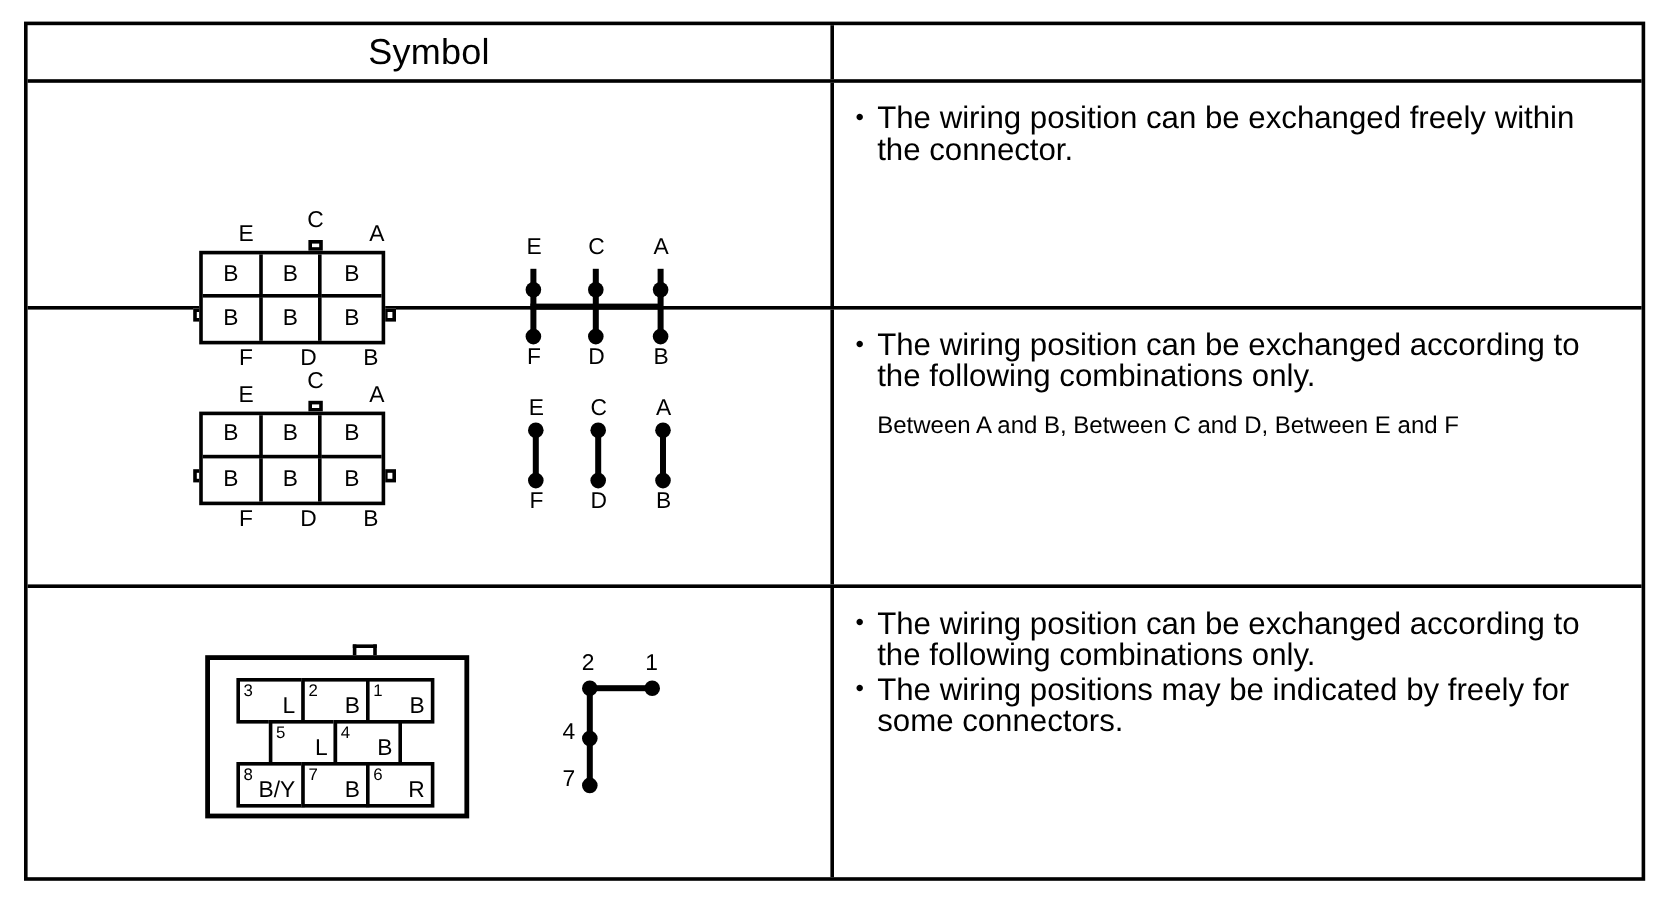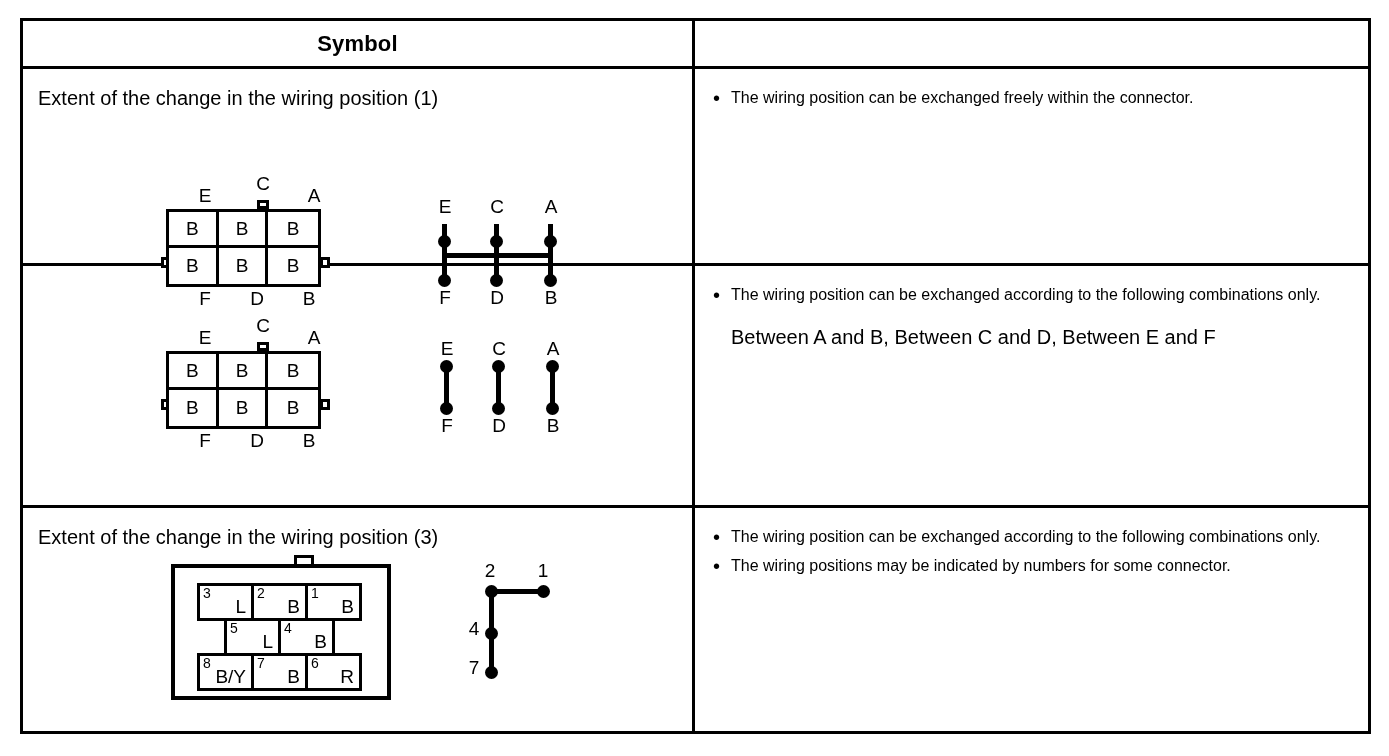--- a/index.html
+++ b/index.html
@@ -52,22 +52,22 @@
   .col-meaning {
     flex: 1 1 auto;
     box-sizing: border-box;
     position: relative;
   }
 
   .hdr-cell {
     display: flex;
     align-items: center;
     justify-content: center;
-    font-size: 22px;
-    font-weight: bold;
+    font-size: 30px;
+    font-weight: normal;
     letter-spacing: 0.2px;
   }
 
   .sym-title {
     position: absolute;
     left: 15px;
     top: 18px;
     font-size: 20px;
     white-space: nowrap;
   }
@@ -82,21 +82,21 @@
     margin-bottom: 3px;
   }
   .bullet-dot {
     flex: 0 0 auto;
     width: 18px;
     font-size: 20px;
     line-height: 26px;
     text-align: left;
   }
   .bullet-text {
-    font-size: 16px;
+    font-size: 26px;
     line-height: 26px;
     max-width: 600px;
   }
   .plain-line {
     font-size: 20px;
     line-height: 26px;
     margin: 16px 0 5px 18px;
     max-width: 620px;
   }
 
@@ -215,21 +215,20 @@
 <body>
 
 <div id="table">
 
   <div class="hdr-row">
     <div class="col-symbol hdr-cell">Symbol</div>
   </div>
 
   <div class="body-row">
     <div class="col-symbol">
-      <div class="sym-title">Extent of the change in the wiring position (1)</div>
 
       <div class="conn" style="left:0;top:0;width:340px;height:240px;">
         <div class="tab-top" style="left:234px;top:131px;"></div>
         <div class="tab-side" style="left:138px;top:188px;"></div>
         <div class="tab-side" style="left:297px;top:188px;"></div>
 
         <div class="pin-label" style="left:167px;top:116px;">E</div>
         <div class="pin-label" style="left:225px;top:104px;">C</div>
         <div class="pin-label" style="left:276px;top:116px;">A</div>
 
@@ -334,21 +333,20 @@
           <div class="bullet-dot">•</div>
           <div class="bullet-text">The wiring position can be exchanged according to the following combinations only.</div>
         </div>
         <div class="plain-line">Between A and B, Between C and D, Between E and F</div>
       </div>
     </div>
   </div>
 
   <div class="body-row last">
     <div class="col-symbol">
-      <div class="sym-title">Extent of the change in the wiring position (3)</div>
 
       <div class="conn" style="left:0;top:0;width:400px;height:220px;">
         <div class="shell-tab" style="left:271px;top:47px;"></div>
         <div class="shell" style="left:148px;top:56px;width:220px;height:136px;">
 
           <div class="pinbox" style="left:22px;top:15px;width:57px;height:38px;">
             <span class="pin-num">3</span>
             <span class="pin-val">L</span>
           </div>
           <div class="pinbox" style="left:76px;top:15px;width:57px;height:38px;">
@@ -402,19 +400,19 @@
     </div>
 
     <div class="col-meaning">
       <div class="meaning-wrap">
         <div class="bullet-item">
           <div class="bullet-dot">•</div>
           <div class="bullet-text">The wiring position can be exchanged according to the following combinations only.</div>
         </div>
         <div class="bullet-item">
           <div class="bullet-dot">•</div>
-          <div class="bullet-text">The wiring positions may be indicated by numbers for some connector.</div>
+          <div class="bullet-text">The wiring positions may be indicated by freely for some connectors.</div>
         </div>
       </div>
     </div>
   </div>
 
 </div>
 
 </body></html>

